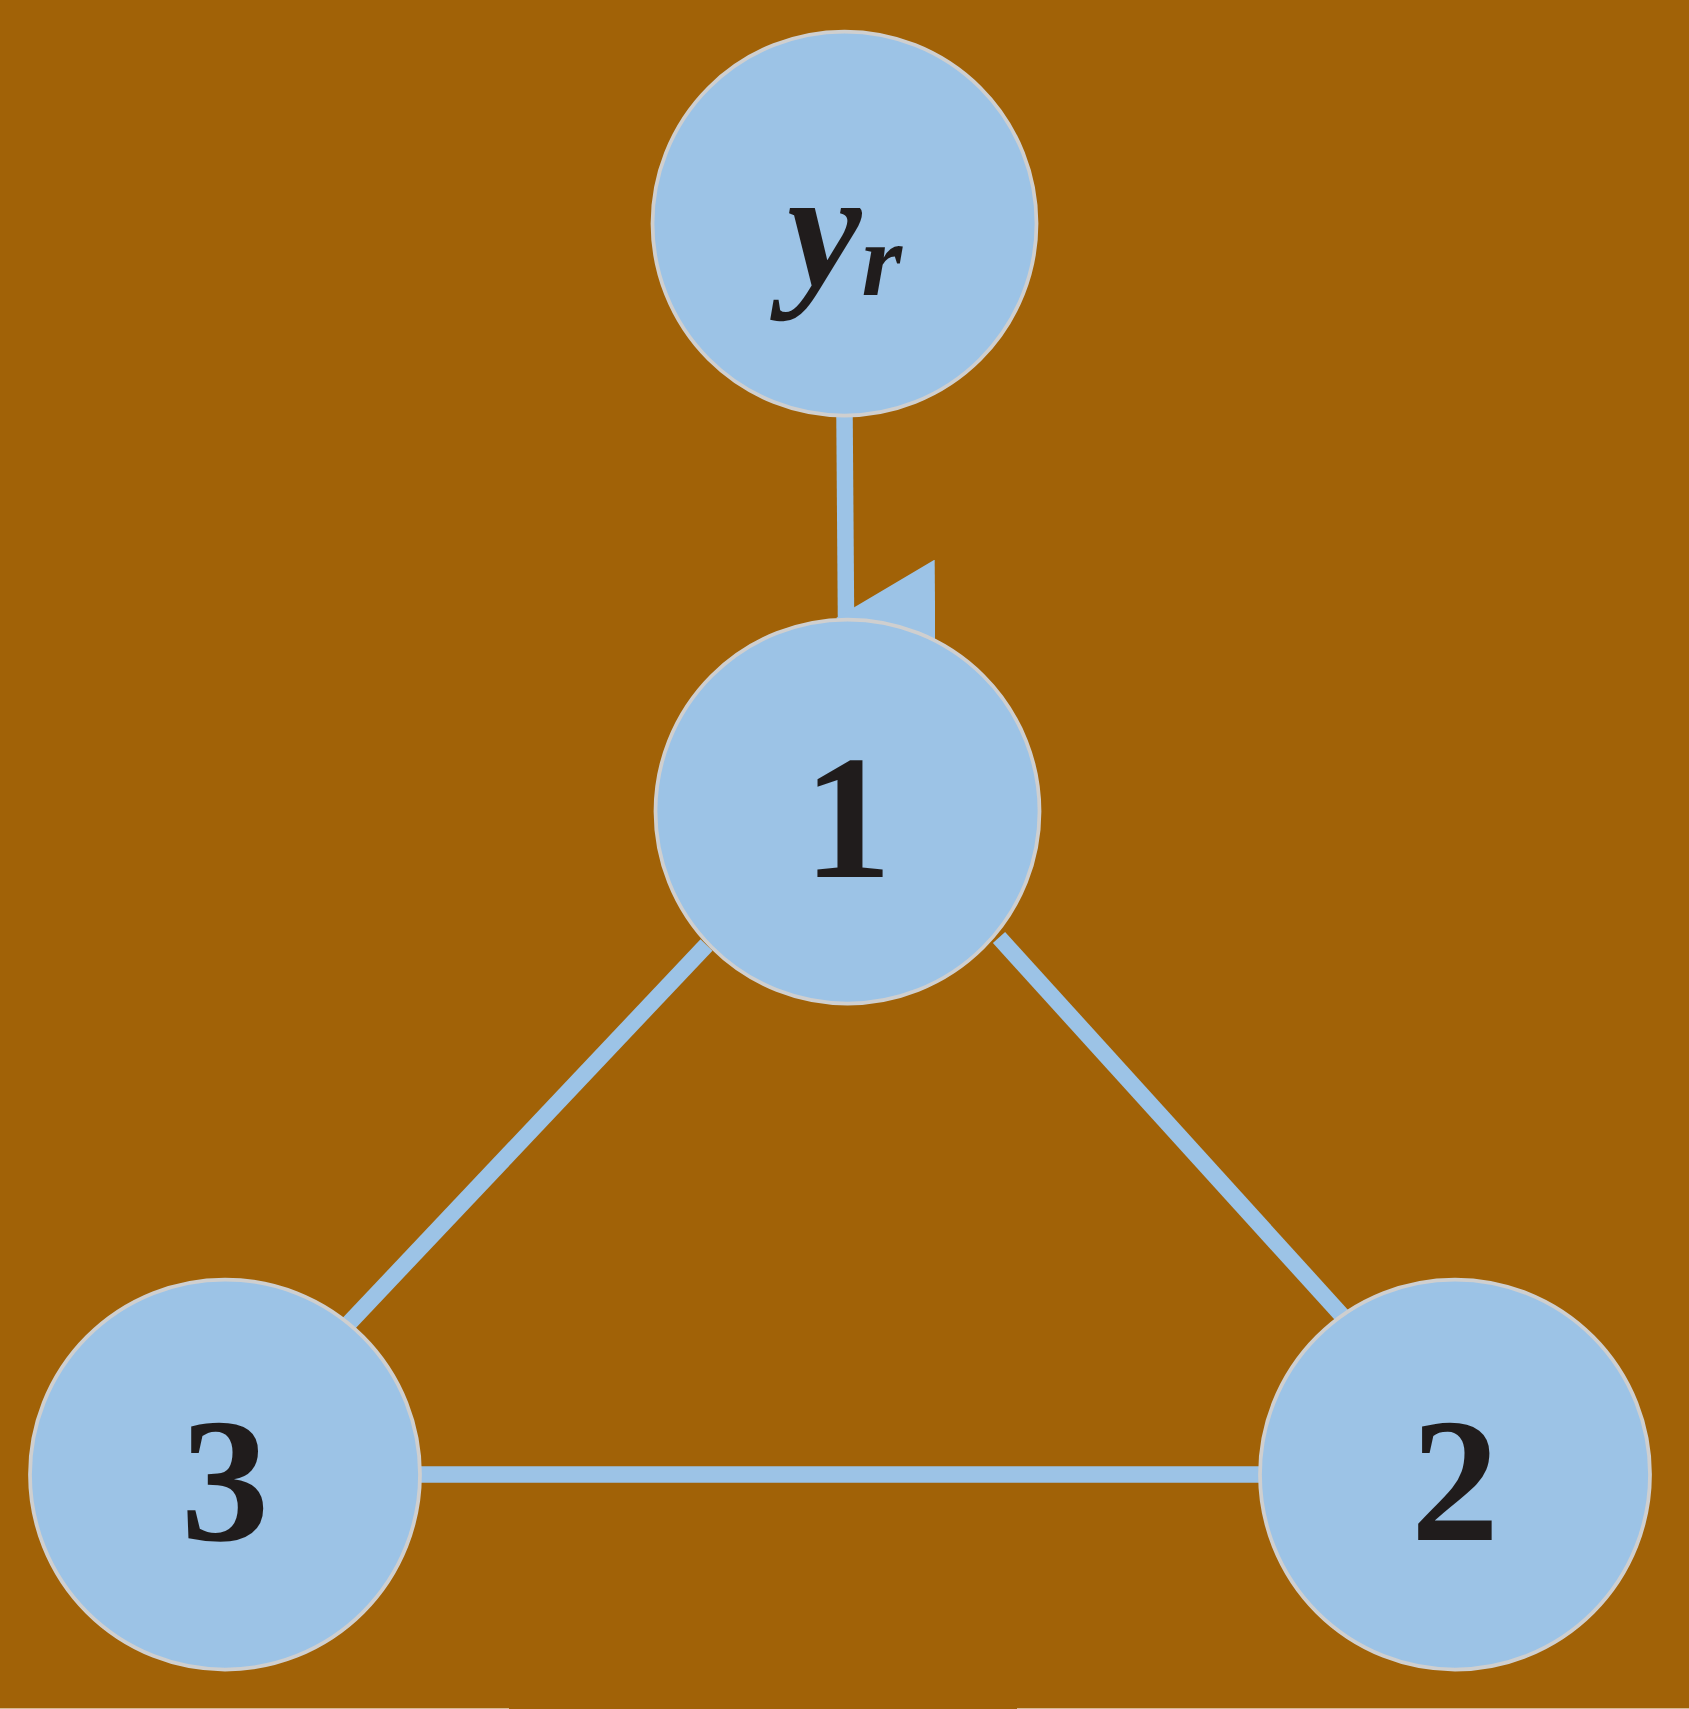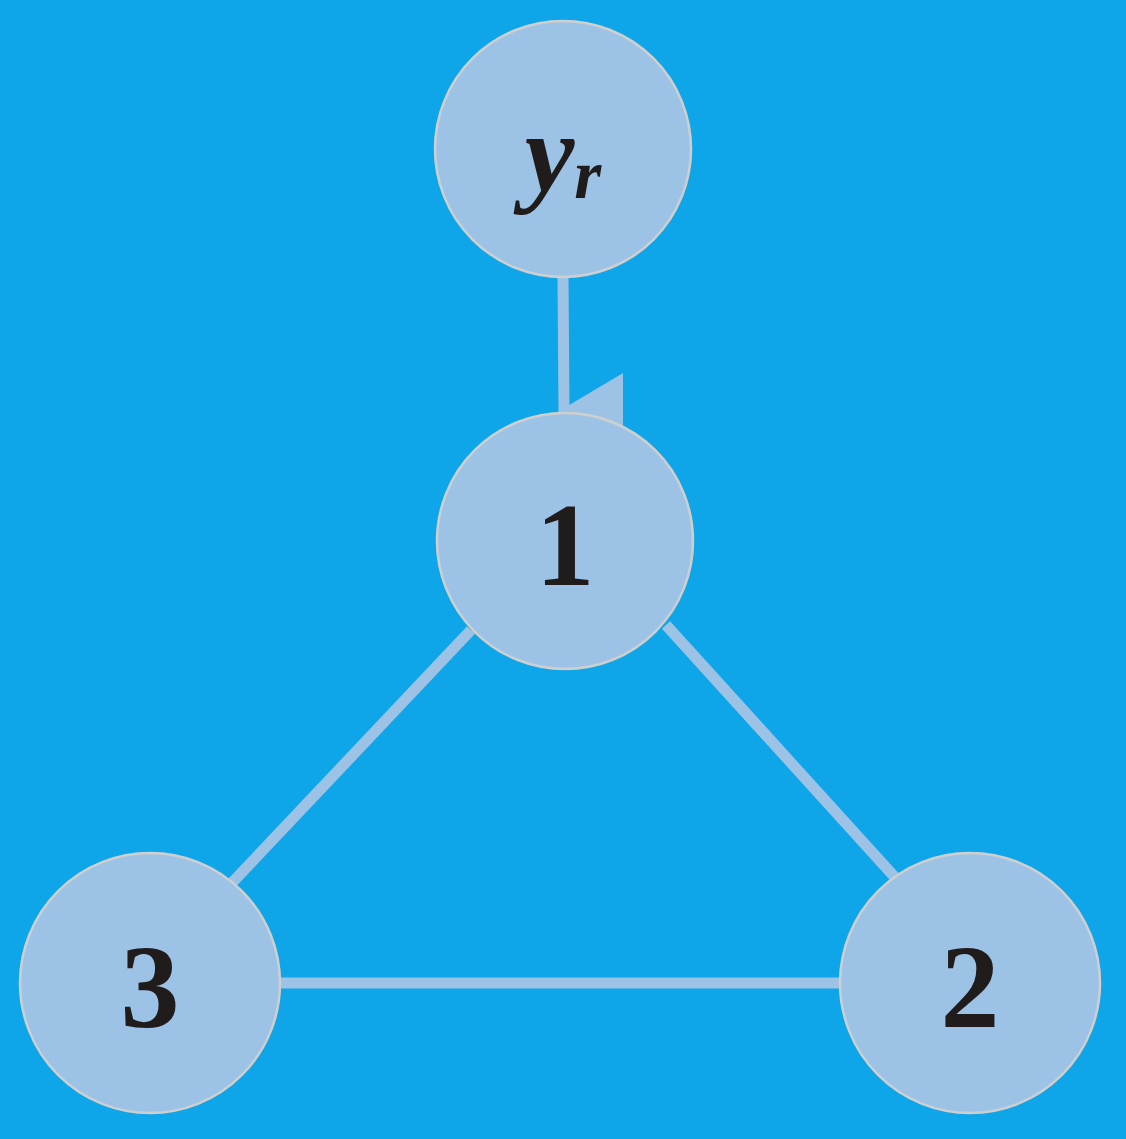--- a/index.html
+++ b/index.html
@@ -50,21 +50,21 @@
   }
   .sub-script {
     font-size: 0.62em;
     font-style: italic;
     font-weight: bold;
   }
 </style>
 </head>
 <body>
 
-<div id="diagram-root" style="width: 1126px; height: 1139px; background: #0ea5e9;">
+<div id="diagram-root" style="width: 1126px; height: 1139px; background: #a16207;">
 
   <svg id="graph-svg" viewBox="0 0 1126 1139" xmlns="http://www.w3.org/2000/svg">
 
     <defs>
       <marker id="arrowhead-down" markerWidth="7" markerHeight="6" refX="3.5" refY="5.4" orient="auto" markerUnits="strokeWidth">
         <path d="M 0 0 L 7 0 L 3.5 6 Z" fill="#9cc3e6"></path>
       </marker>
     </defs>
 
     <g>

